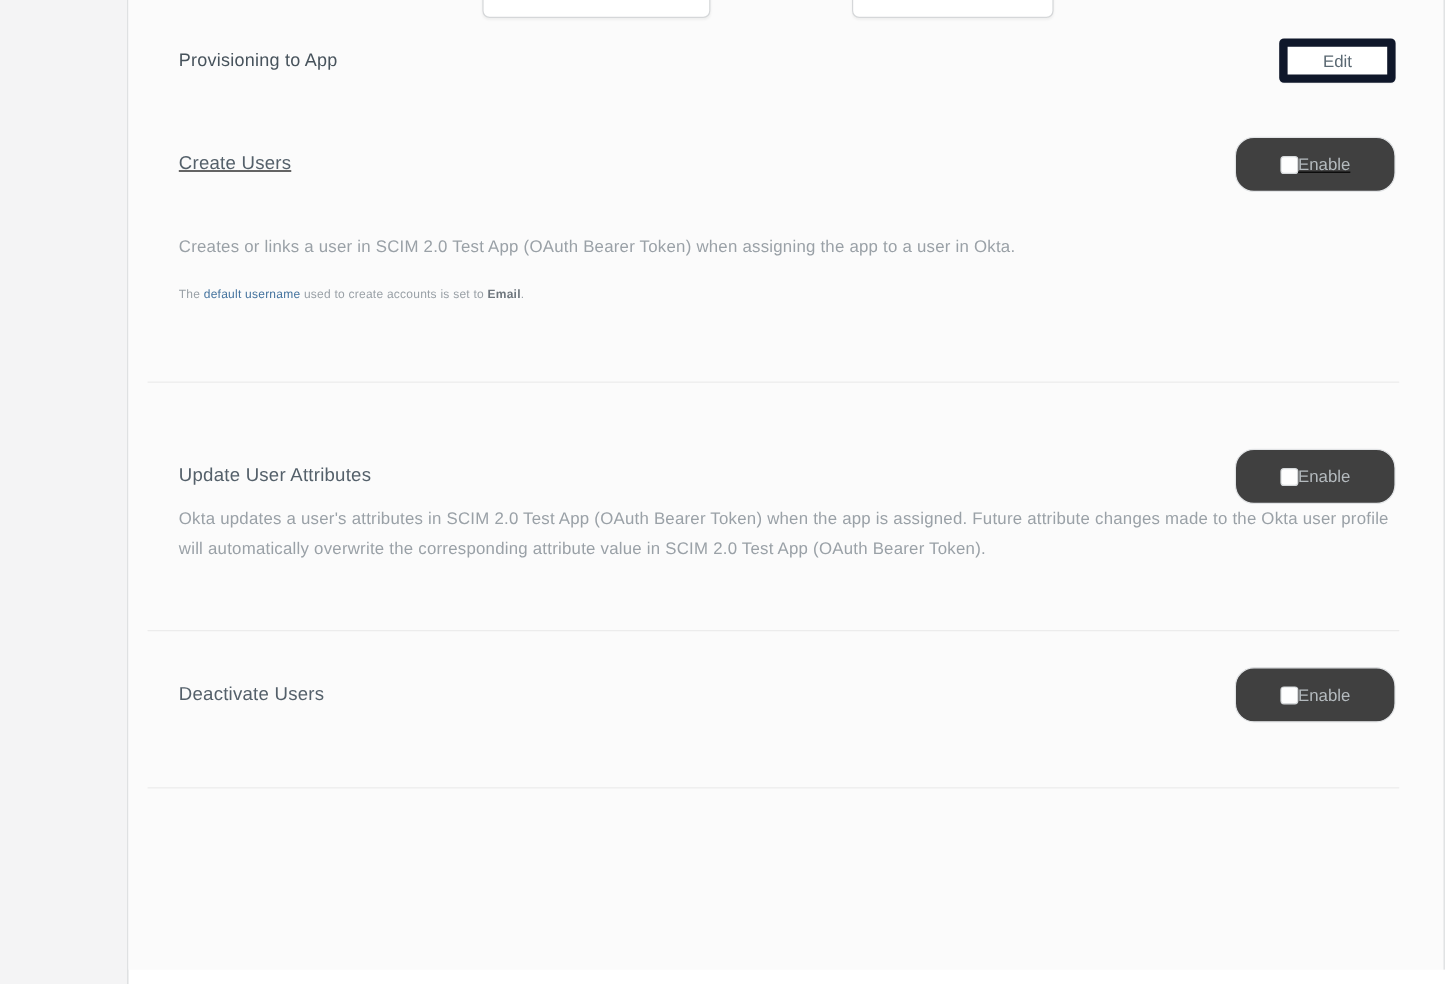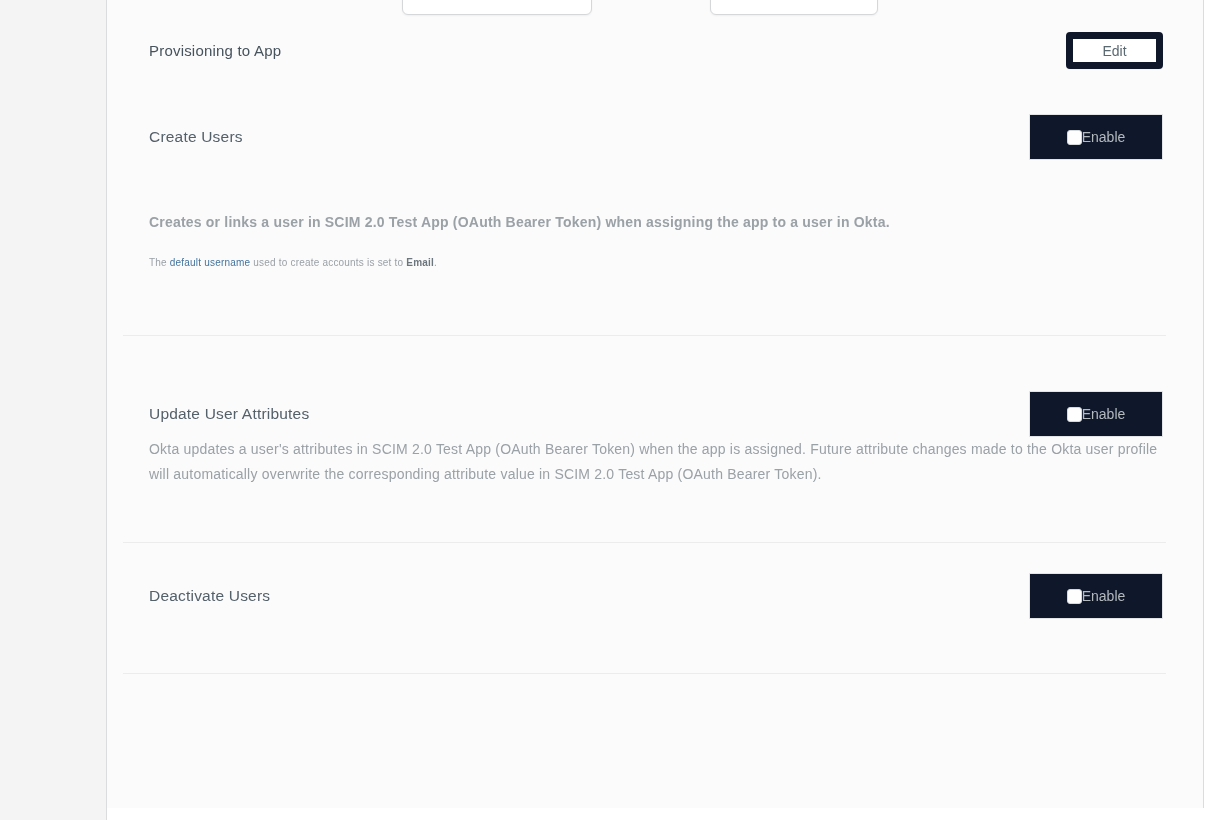--- a/index.html
+++ b/index.html
@@ -59,23 +59,23 @@
 
   .section { margin: 0 40px 0 42px; }
   .section-head { display: flex; align-items: center; justify-content: space-between; }
   h2.section-title {
     margin: 0; font-size: 15.5px; font-weight: 400; color: #54606a;
     letter-spacing: .2px;
   }
   .enable-btn {
     width: 134px; height: 46px;
     display: flex; align-items: center; justify-content: center;
-    background: #0f172a;
+    background: #404040;
     border: 1px solid #e2e4e6;
-    border-radius: 0;
+    border-radius: 16px;
     cursor: pointer;
   }
   .checkbox {
     width: 15px; height: 15px;
     border: 1px solid #d6d9db;
     border-radius: 3px;
     background: #fefefe;
     display: inline-block;
   }
   .enable-label { color: #b4babe; font-size: 14px; }
@@ -85,22 +85,22 @@
     color: #9aa1a7; font-size: 14px; letter-spacing: .2px;
     line-height: 25px;
   }
   .note {
     margin: 15px 0 0 0;
     color: #9aa1a7; font-size: 10px; letter-spacing: .2px; line-height: 25px;
   }
   .note a { color: #44739e; text-decoration: none; cursor: pointer; }
   .note b { color: #6e767d; font-weight: bold; }
 
-  .sec-1 .section-head { margin-top: 45px; }
-  .sec-1 .desc { margin-top: 50px; font-weight: bold; }
+  .sec-1 .section-head { margin-top: 45px; text-decoration: underline; }
+  .sec-1 .desc { margin-top: 33px; }
   .sec-2 .section-head { margin-top: 55px; }
   .sec-2 .desc { }
   .sec-3 .section-head { margin-top: 30px; text-align: center; }
   .sec-3 .desc { margin-top: 50px; }
 
   .divider { height: 1px; background: #ececec; margin-left: 16px; margin-right: 37px; }
   .divider.d1 { margin-top: 60px; }
   .divider.d2 { margin-top: 55px; }
   .divider.d3 { margin-top: 54px; }
 </style>

